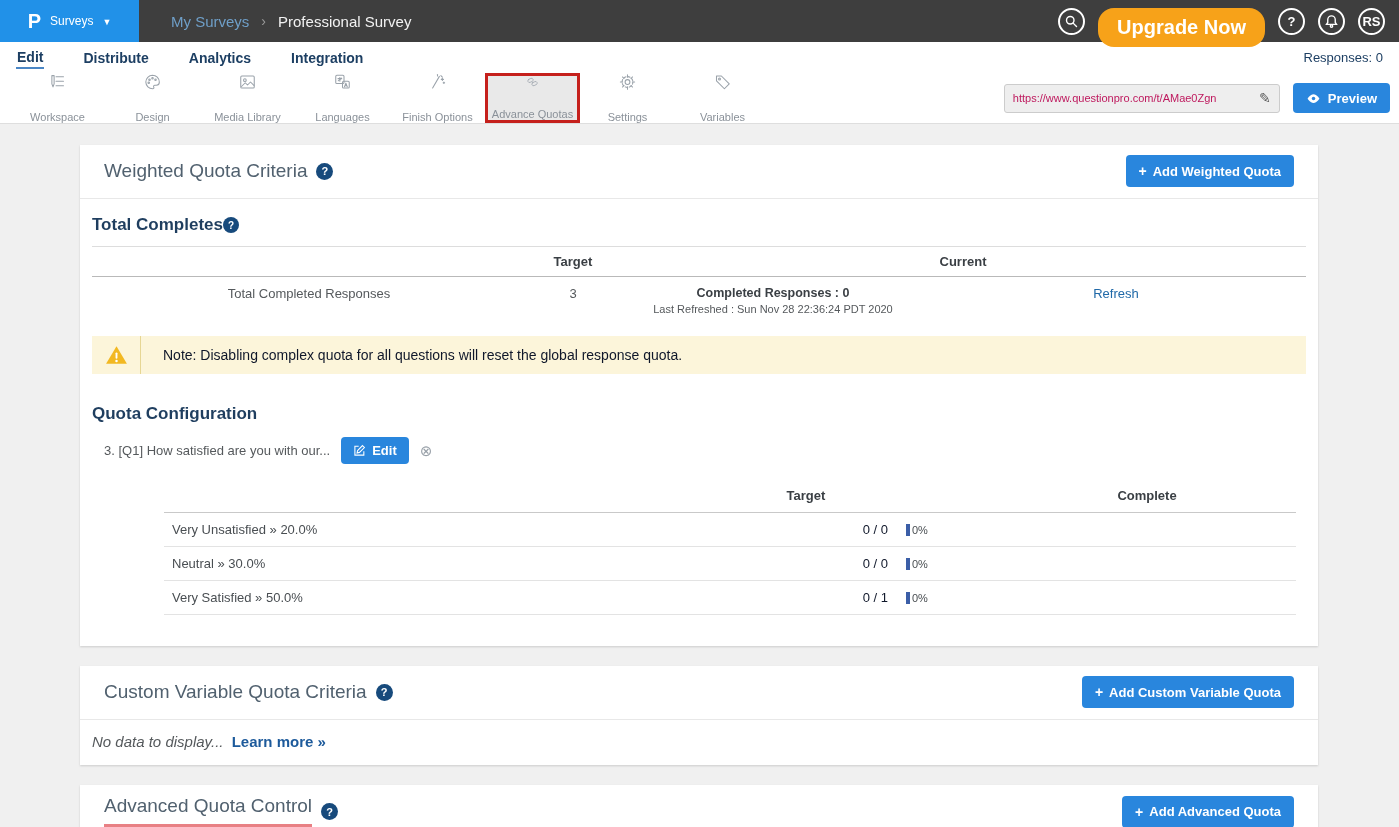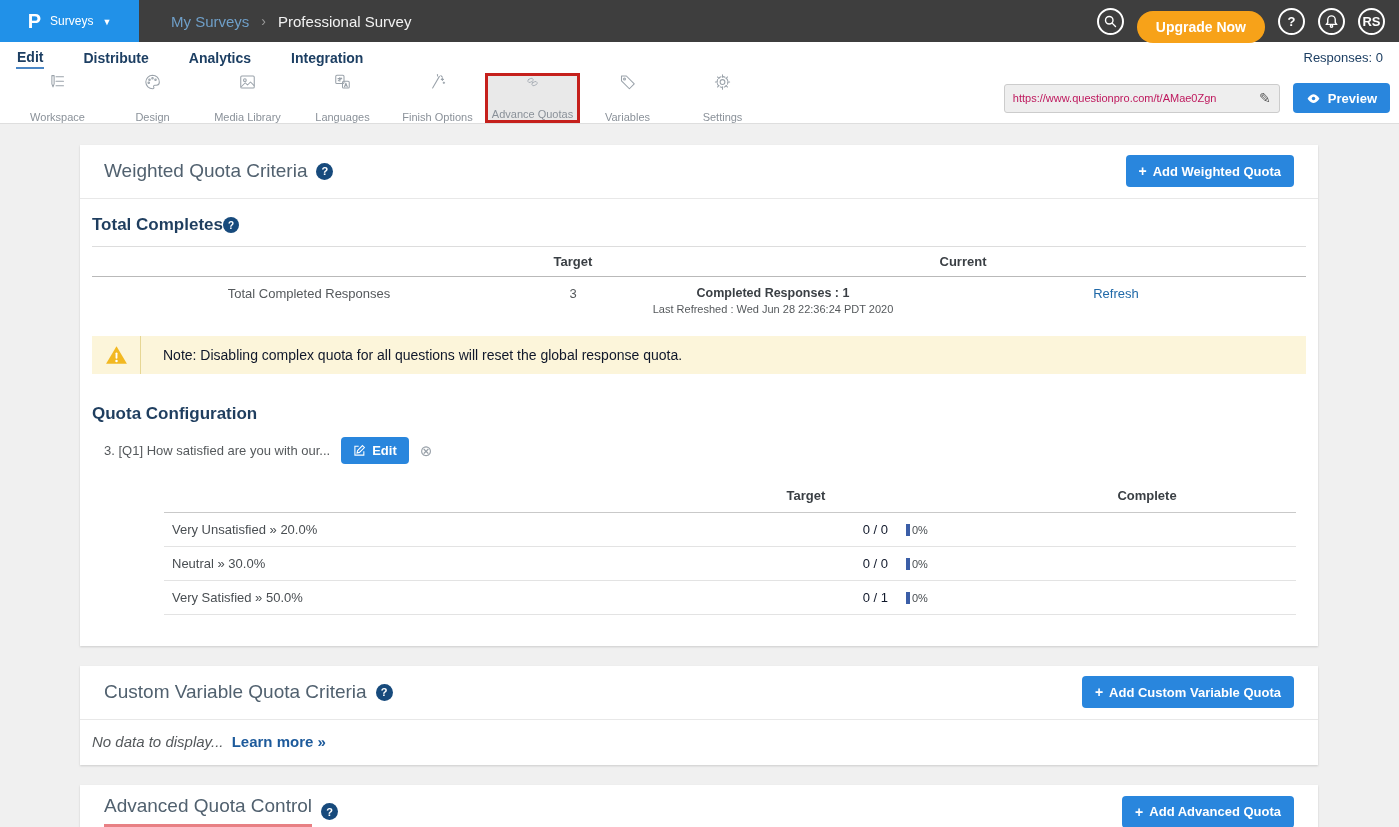--- a/index.html
+++ b/index.html
@@ -16,21 +16,21 @@
   .breadcrumb { margin-left:32px; font-size:15px; display:flex; gap:12px; align-items:center; }
   .crumb-parent { color:#6f9fc8; cursor:pointer; }
   .crumb-sep { color:#9a9a9a; font-size:14px; }
   .crumb-current { color:#f2f2f2; }
   .topbar-right { margin-left:auto; display:flex; align-items:center; gap:13px; padding-right:14px; }
   .circle-btn { width:27px; height:27px; border:2px solid #fff; border-radius:50%;
     display:flex; align-items:center; justify-content:center; font-size:13px; font-weight:bold;
     color:#fff; cursor:pointer; background:transparent; }
   .circle-btn svg { width:15px; height:15px; stroke:#fff; fill:none; stroke-width:2.2; stroke-linecap:round; }
   .upgrade-btn { background:#f7a219; color:#fff; border:none; border-radius:16px;
-    font-size:14px; font-weight:bold; padding:8px 19px; cursor:pointer;
+    font-size:20px; font-weight:bold; padding:8px 19px; cursor:pointer;
     font-family:"Liberation Sans", sans-serif;margin-top:12px; }
   .bell-svg { width:16px; height:16px; }
 
   
   .nav-row { height:31px; background:#fff; display:flex; align-items:center; padding:0 16px; }
   .nav-tab { font-size:14px; font-weight:bold; color:#1d3f63; margin-right:38px;
     cursor:pointer; padding:3px 1px 2px; }
   .nav-tab.active { border-bottom:2px solid #4a86c5; }
   .responses { margin-left:auto; font-size:13px; color:#1d3f63; }
 
@@ -218,32 +218,32 @@
   </div>
   <div class="tool-item highlighted">
     <svg viewBox="0 0 24 24">
       <rect x="2.5" y="5.5" width="11" height="6.5" rx="3.2" transform="rotate(-25 8 8.75)"></rect>
       <rect x="10.5" y="12" width="11" height="6.5" rx="3.2" transform="rotate(-25 16 15.25)"></rect>
     </svg>
     <span>Advance Quotas</span>
   </div>
   <div class="tool-item">
     <svg viewBox="0 0 24 24">
-      <path d="M4 4h6.5L21 14.5 14.5 21 4 10.5z"></path>
-        <circle cx="8" cy="8" r="1.3"></circle>
-    </svg>
-    <span>Variables</span>
-  </div>
-  <div class="tool-item">
-    <svg viewBox="0 0 24 24">
       <circle cx="12" cy="12" r="3.2"></circle>
         <circle cx="12" cy="12" r="7.2" stroke-dasharray="3 2.6"></circle>
       <path d="M12 2.5v3M12 18.5v3M2.5 12h3M18.5 12h3M5.3 5.3l2.1 2.1M16.6 16.6l2.1 2.1M18.7 5.3l-2.1 2.1M7.4 16.6l-2.1 2.1"></path>
     </svg>
     <span>Settings</span>
+  </div>
+  <div class="tool-item">
+    <svg viewBox="0 0 24 24">
+      <path d="M4 4h6.5L21 14.5 14.5 21 4 10.5z"></path>
+        <circle cx="8" cy="8" r="1.3"></circle>
+    </svg>
+    <span>Variables</span>
   </div>
   <div class="toolbar-right">
     <div class="url-box">
       <input class="url-input" type="text" value="https://www.questionpro.com/t/AMae0Zgn" style="">
       <span class="url-edit">✎</span>
     </div>
     <button class="preview-btn">
       <svg viewBox="0 0 24 24" fill="#fff" stroke="none">
         <path d="M12 5C6.5 5 2.5 12 2.5 12s4 7 9.5 7 9.5-7 9.5-7-4-7-9.5-7z"></path>
           <circle cx="12" cy="12" r="2.8" fill="#2986dd"></circle>
@@ -276,22 +276,22 @@
       <div class="tc-table">
         <div class="tc-head">
           <div></div>
           <div>Target</div>
           <div>Current</div>
         </div>
         <div class="tc-row">
           <div>Total Completed Responses</div>
           <div>3</div>
           <div>
-            <div class="cur-primary">Completed Responses : 1</div>
-            <div class="cur-secondary">Last Refreshed : Wed Jun 28 22:36:24 PDT 2020</div>
+            <div class="cur-primary">Completed Responses : 0</div>
+            <div class="cur-secondary">Last Refreshed : Sun Nov 28 22:36:24 PDT 2020</div>
           </div>
           <div>
             <span class="refresh-link">Refresh</span>
           </div>
         </div>
       </div>
 
       <div class="note">
         <span class="warn-wrap">
           <svg viewBox="0 0 24 24">

